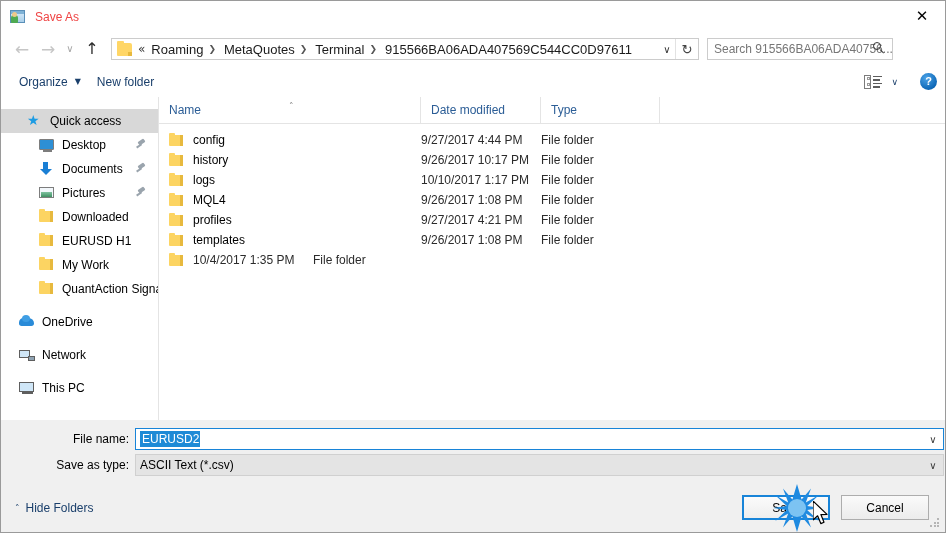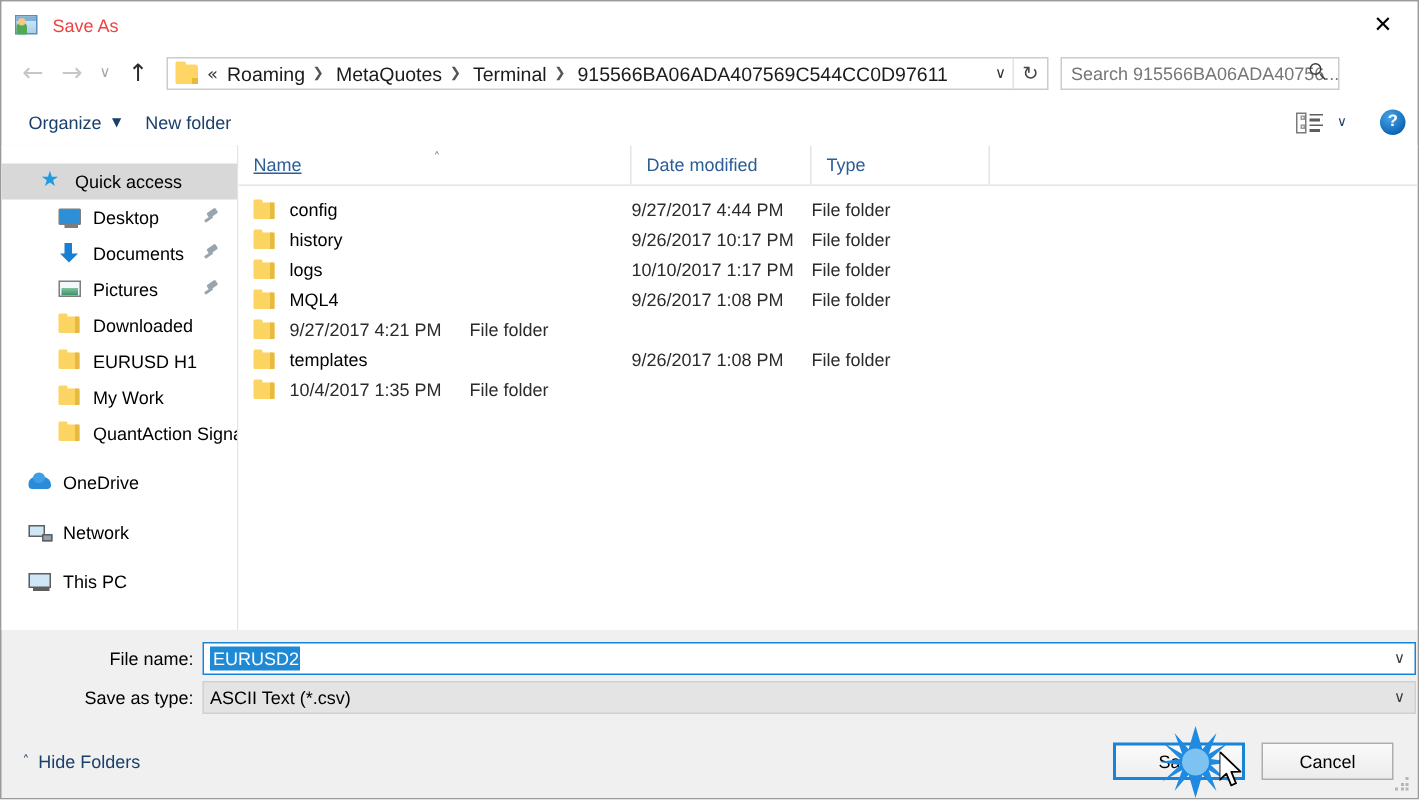--- a/index.html
+++ b/index.html
@@ -459,21 +459,21 @@
     color: #2b5d96;
     height: 26px;
     line-height: 26px;
     box-sizing: border-box;
     border-right: 1px solid #e4e4e4;
     padding-left: 10px;
     position: relative;
     overflow: hidden;
     white-space: nowrap;
   }
-  .ch-name { width: 262px; text-decoration: underline; }
+  .ch-name { width: 262px; }
   .ch-date { width: 120px; }
   .ch-type { width: 119px; }
   .ch-size { width: 80px; }
   .sort-caret {
     position: absolute;
     left: 130px; top: -4px;
     font-size: 9px;
     color: #7f7f7f;
     font-family: "DejaVu Sans", sans-serif;
   }
@@ -805,20 +805,21 @@
             </span>
           <span class="r-name">MQL4</span>
           <span class="r-date">9/26/2017 1:08 PM</span>
           <span class="r-type">File folder</span>
           <span class="r-size"></span>
         </div>
         <div class="row">
           <span class="r-icon">
               <i class="ic-folder"></i>
             </span>
+          <span class="r-name">profiles</span>
           <span class="r-date">9/27/2017 4:21 PM</span>
           <span class="r-type">File folder</span>
           <span class="r-size"></span>
         </div>
         <div class="row">
           <span class="r-icon">
               <i class="ic-folder"></i>
             </span>
           <span class="r-name">templates</span>
           <span class="r-date">9/26/2017 1:08 PM</span>

